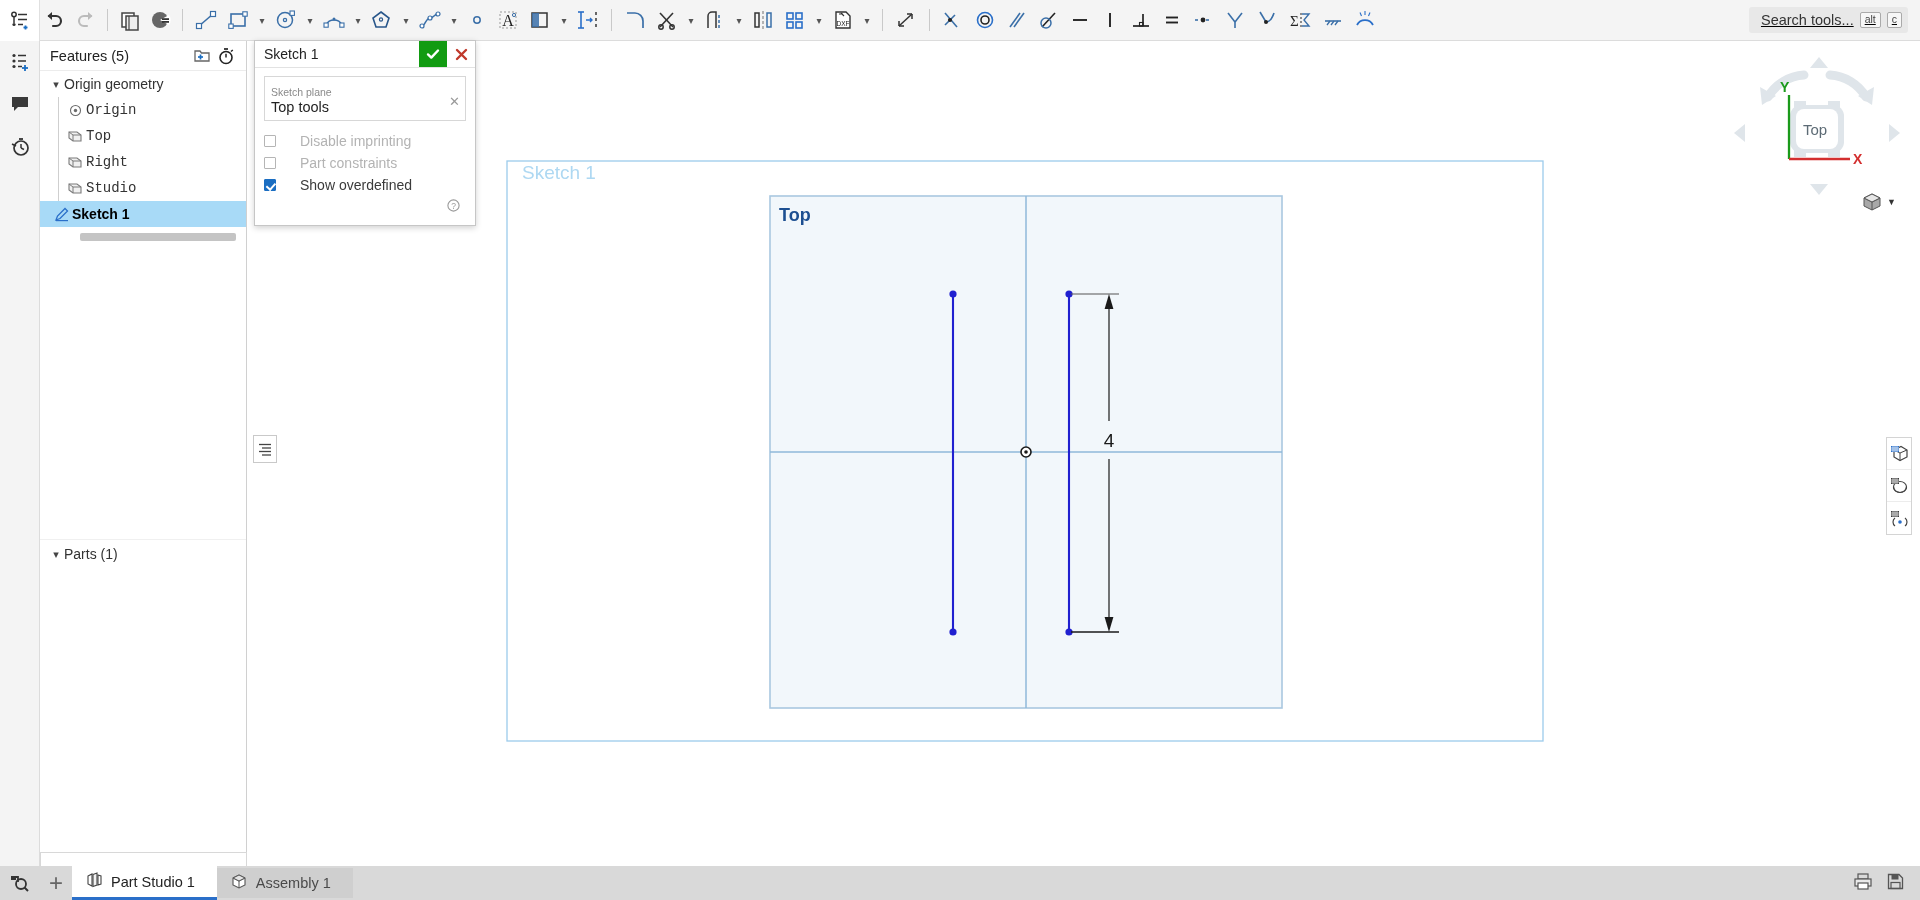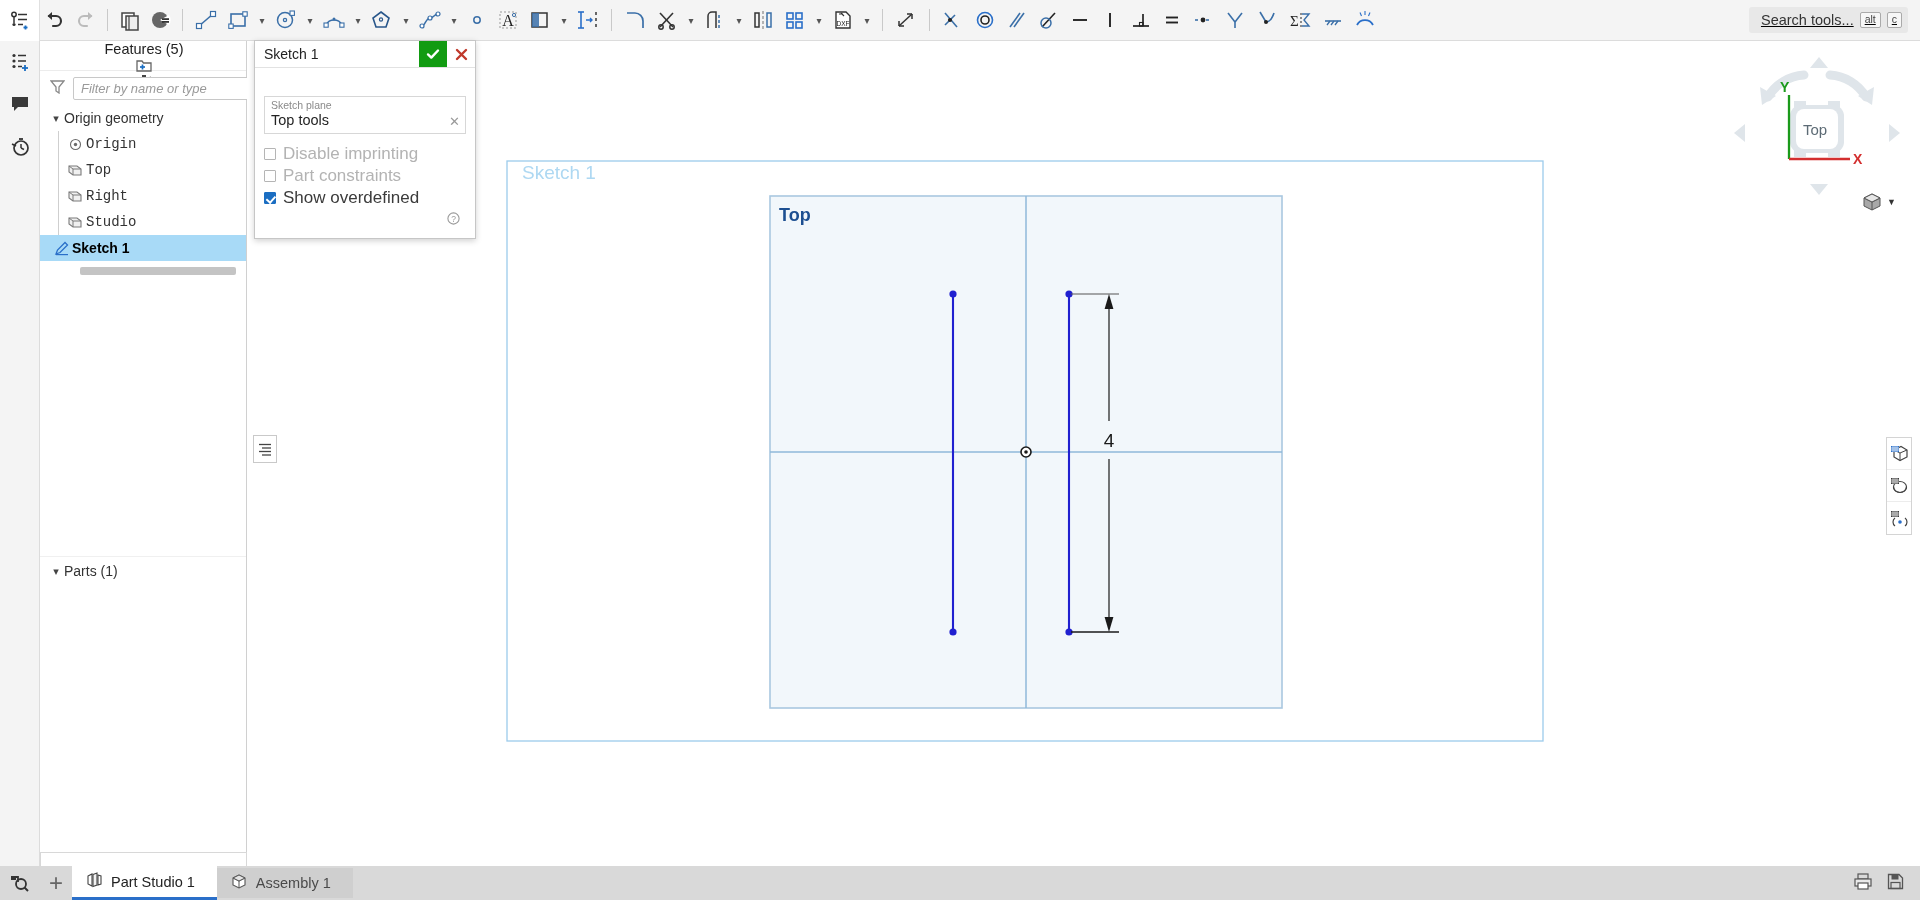--- a/index.html
+++ b/index.html
@@ -54,21 +54,20 @@
 
   
   #tree {
     position: absolute; top: 41px; left: 40px; width: 207px; height: 825px;
     background: #ffffff; border-right: 1px solid #d0d0d0;
     display: flex; flex-direction: column;
   }
   #tree-head {
     height: 30px; display: flex; align-items: center; padding: 0 8px 0 10px;
     border-bottom: 1px solid #ececec;
-    flex-direction: column;
   }
   #tree-head .title { font-size: 14.5px; color: #222; flex: 1; }
   .thead-icon { width: 24px; height: 24px; display:flex;align-items:center;justify-content:center;cursor:pointer;}
   #filter-row {
     height: 34px; display: flex; align-items: center; gap: 8px; padding: 0 8px 0 10px;
   }
   #filter-input {
     flex: 1; height: 23px; border: 1px solid #c8c8c8; border-radius: 2px;
     background: #fff; font-size: 13px; font-style: italic; color: #9a9a9a;
     padding: 0 7px; font-family: "Liberation Sans", sans-serif;
@@ -106,31 +105,30 @@
   }
   #dlg-head .t { flex: 1; font-size: 14px; color: #222; padding-left: 9px; }
   .dlg-ok, .dlg-x {
     width: 28px; height: 26px; display:flex; align-items:center; justify-content:center;
     cursor: pointer;
   }
   .dlg-ok { background: #129b12; }
   .dlg-x  { background: #fff; }
   #dlg-body { padding: 8px 9px 4px 9px; position: relative; }
   #plane-field {
-    border: 1px solid #d7d7d7; background:#fff; padding: 2px 6px 5px 6px; position: relative;
+    border: 1px solid #d7d7d7; background:#fff; padding: 9px 6px 5px 6px; position: relative;
     margin-bottom: 9px;
-    margin-top: 20px;
   }
   #plane-field .lbl { font-size: 10.5px; color: #8a8a8a; margin-bottom: 1px; }
   #plane-field .val { font-size: 14.5px; color: #222; }
   #plane-clear {
     position: absolute; right: 5px; top: 17px; font-size: 13px; color: #999; cursor: pointer;
   }
   .cb-row {
-    display: flex; align-items: center; gap: 7px; height: 22px; font-size: 17px;
+    display: flex; align-items: center; gap: 24px; height: 22px; font-size: 14px;
     cursor: pointer;
   }
   .cbx {
     width: 12px; height: 12px; border: 1px solid #b5b5b5; background: #fff; border-radius: 1px;
     flex: 0 0 auto;
   }
   .cbx.checked { background: #1b6ec2; border-color: #1b6ec2; position: relative; }
   .cbx.checked::after {
     content:""; position:absolute; left:3.4px; top:.6px; width:3.5px; height:7px;
     border: solid #fff; border-width: 0 2px 2px 0; transform: rotate(42deg);
@@ -571,28 +569,20 @@
       <span class="thead-icon">
         <svg width="18" height="18" viewBox="0 0 18 18">
           <circle cx="9" cy="10.5" r="6" fill="none" stroke="#222" stroke-width="1.6"></circle>
           <line x1="9" y1="10.5" x2="9" y2="6.8" stroke="#222" stroke-width="1.5"></line>
           <line x1="7" y1="2" x2="11" y2="2" stroke="#222" stroke-width="1.7"></line>
           <line x1="14" y1="4.5" x2="15.8" y2="3" stroke="#222" stroke-width="1.5"></line>
         </svg>
       </span>
     </div>
 
-    <div id="filter-row">
-      <span>
-        <svg width="15" height="15" viewBox="0 0 15 15">
-          <path d="M1 2 L14 2 L9 8 L9 14 L6 12 L6 8 Z" fill="none" stroke="#888" stroke-width="1.3"></path>
-        </svg>
-      </span>
-      <input id="filter-input" type="text" placeholder="Filter by name or type" style="">
-    </div>
 
     <div>
       <div class="tree-row">
         <span class="caret">▾</span>
         <span>Origin geometry</span>
       </div>
 
       <div class="tree-row tree-child">
         <span class="ico">
           <svg width="13" height="13" viewBox="0 0 13 13">

